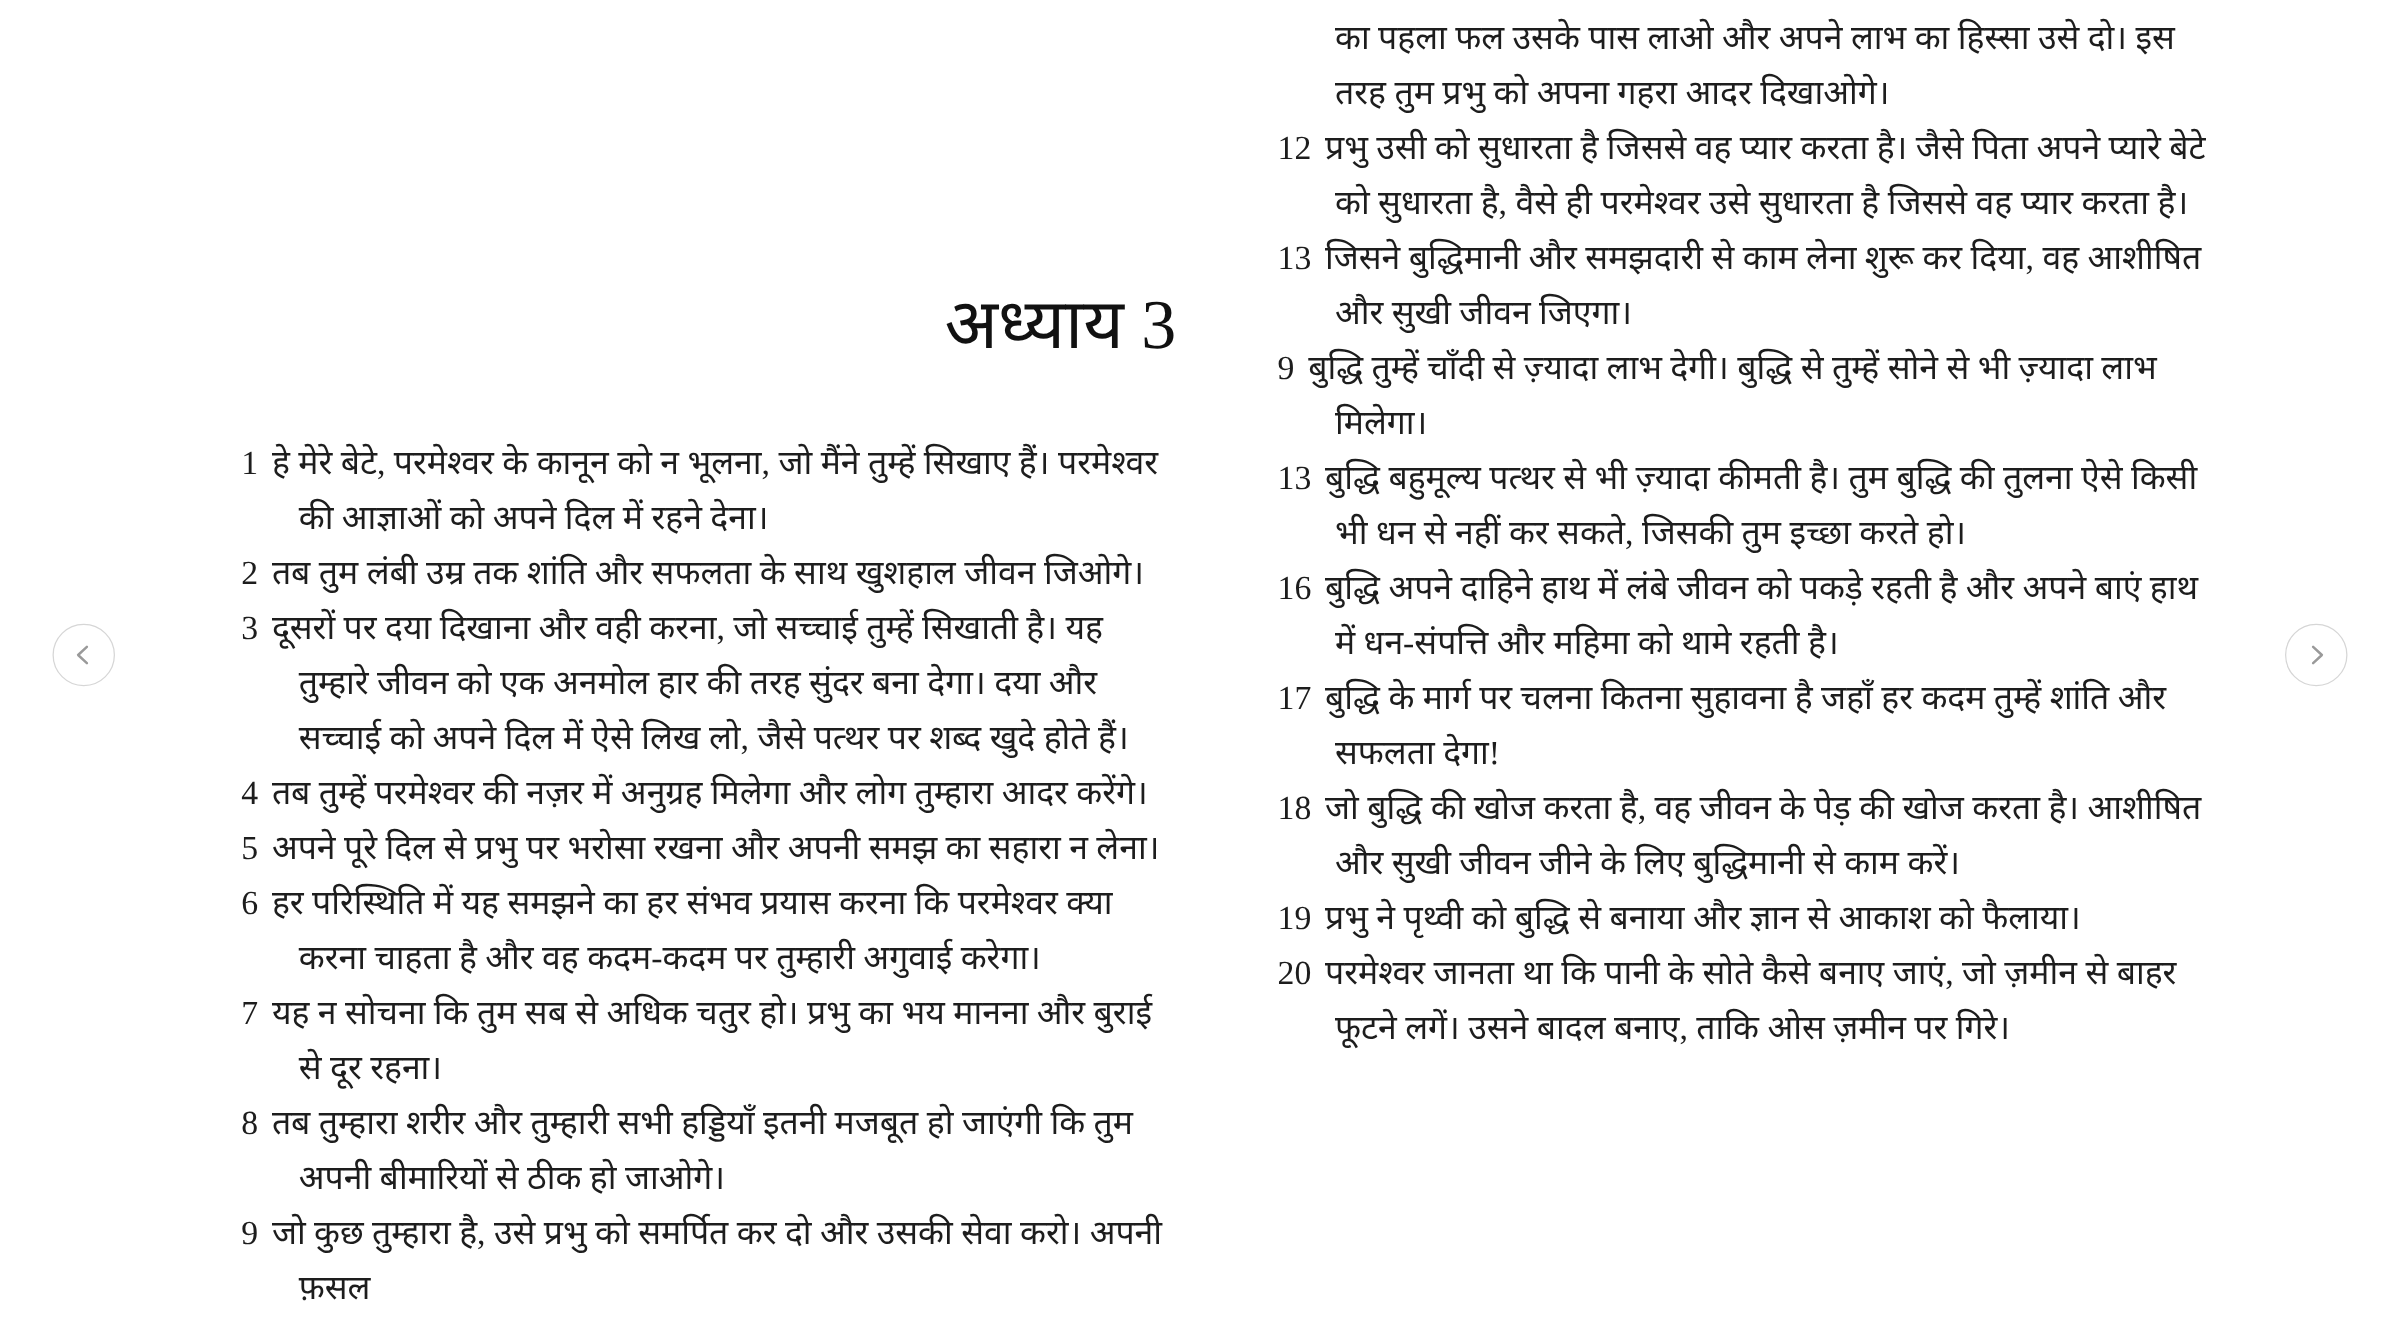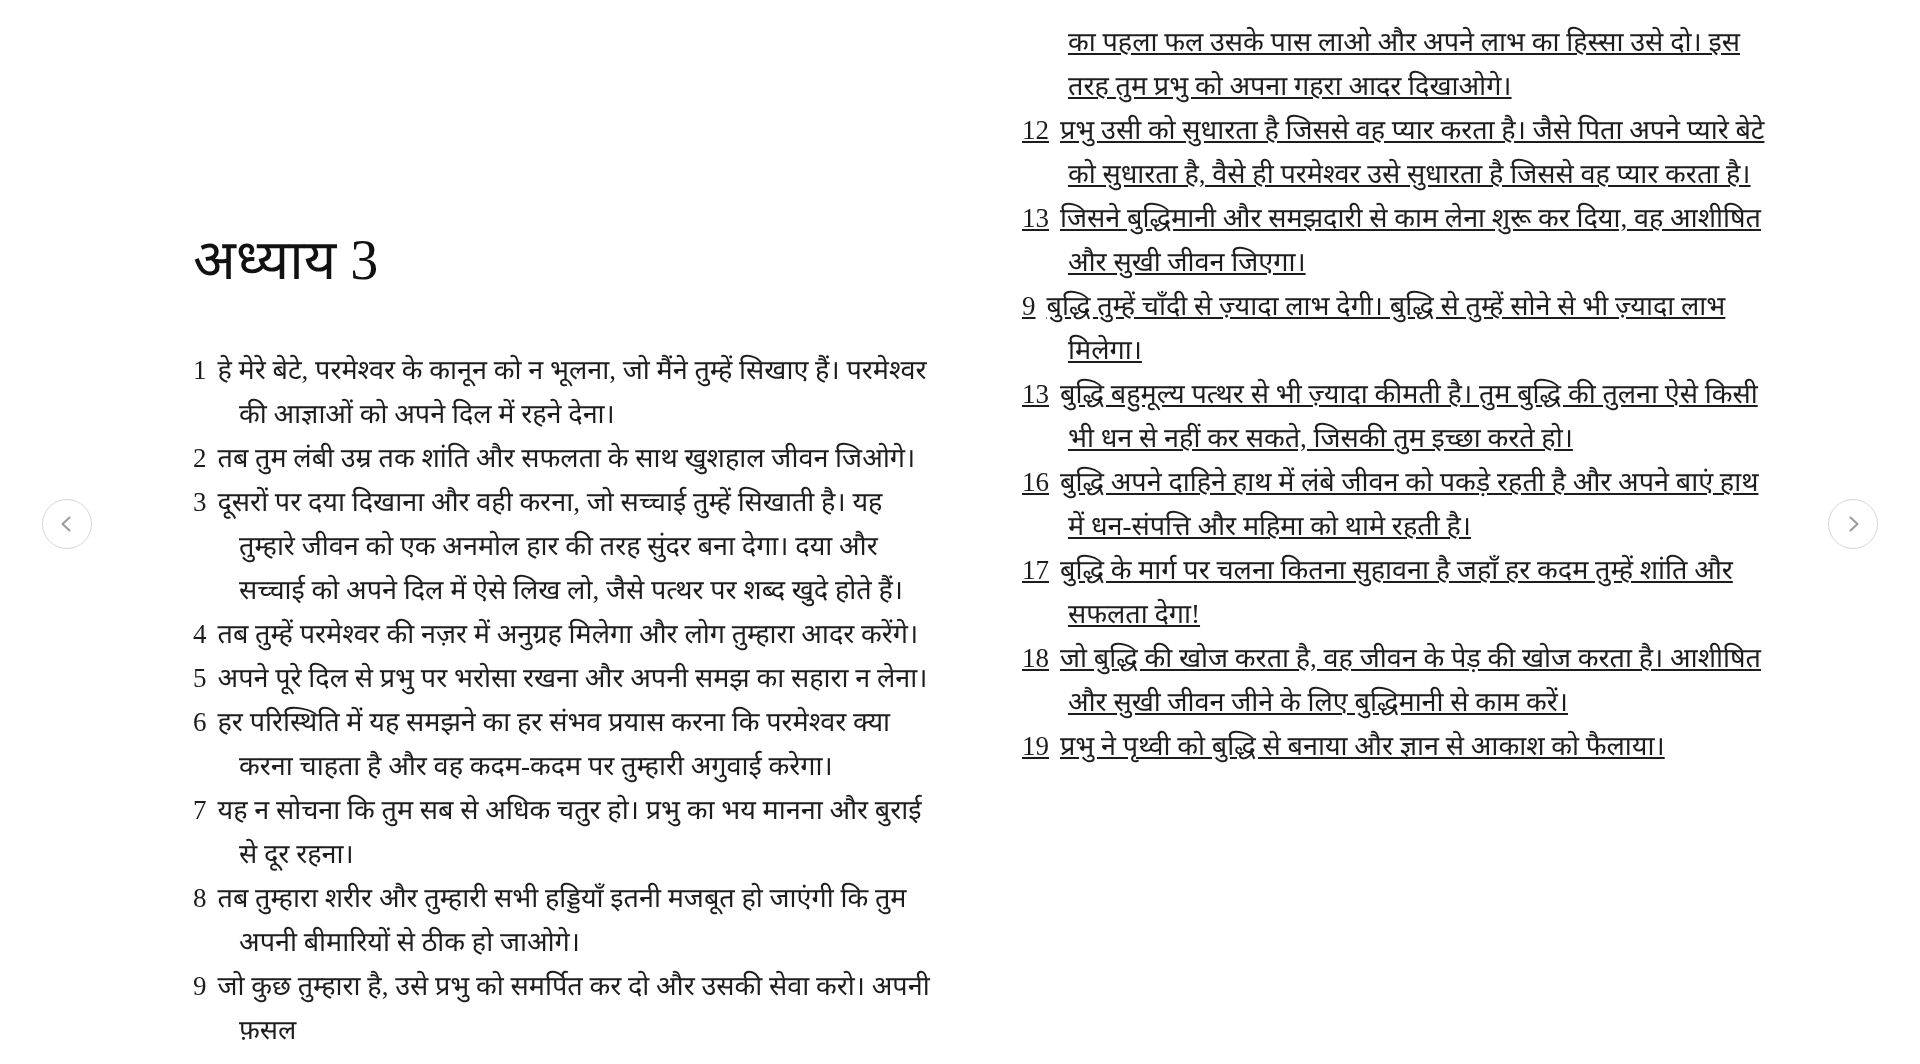--- a/index.html
+++ b/index.html
@@ -12,24 +12,24 @@
   }
   .reader { position: relative; width: 1920px; height: 1064px; background: #ffffff; }
 
   .column {
     position: absolute;
     font-size: 27px;
     line-height: 44px;
     color: #1d1d1d;
   }
   .col-left  { left: 193px; top: 228px; width: 748px; }
-  .col-right { left: 1022px; top: 20px;  width: 756px; text-decoration: underline; }
+  .col-right { left: 1022px; top: 8px;  width: 756px; }
 
   .chapter-heading {
-    text-align: left;
+    text-align: right;
     font-size: 56px;
     line-height: 64px;
     font-weight: 500;
     color: #111111;
     margin-bottom: 56px;
   }
 
   .verse, .continuation {
     padding-left: 46px;
     text-indent: -46px;
@@ -144,16 +144,19 @@
         </div>
 
         <div class="verse">
           <span class="vnum">18</span><span class="vtext">जो बुद्धि की खोज करता है, वह जीवन के पेड़ की खोज करता है। आशीषित और सुखी जीवन जीने के लिए बुद्धिमानी से काम करें।</span>
         </div>
 
         <div class="verse">
           <span class="vnum">19</span><span class="vtext">प्रभु ने पृथ्वी को बुद्धि से बनाया और ज्ञान से आकाश को फैलाया।</span>
         </div>
 
+        <div class="verse">
+          <span class="vnum">20</span><span class="vtext">परमेश्वर जानता था कि पानी के सोते कैसे बनाए जाएं, जो ज़मीन से बाहर फूटने लगें। उसने बादल बनाए, ताकि ओस ज़मीन पर गिरे।</span>
+        </div>
       </div>
   </div>
 
 </div>
 
 </body></html>

